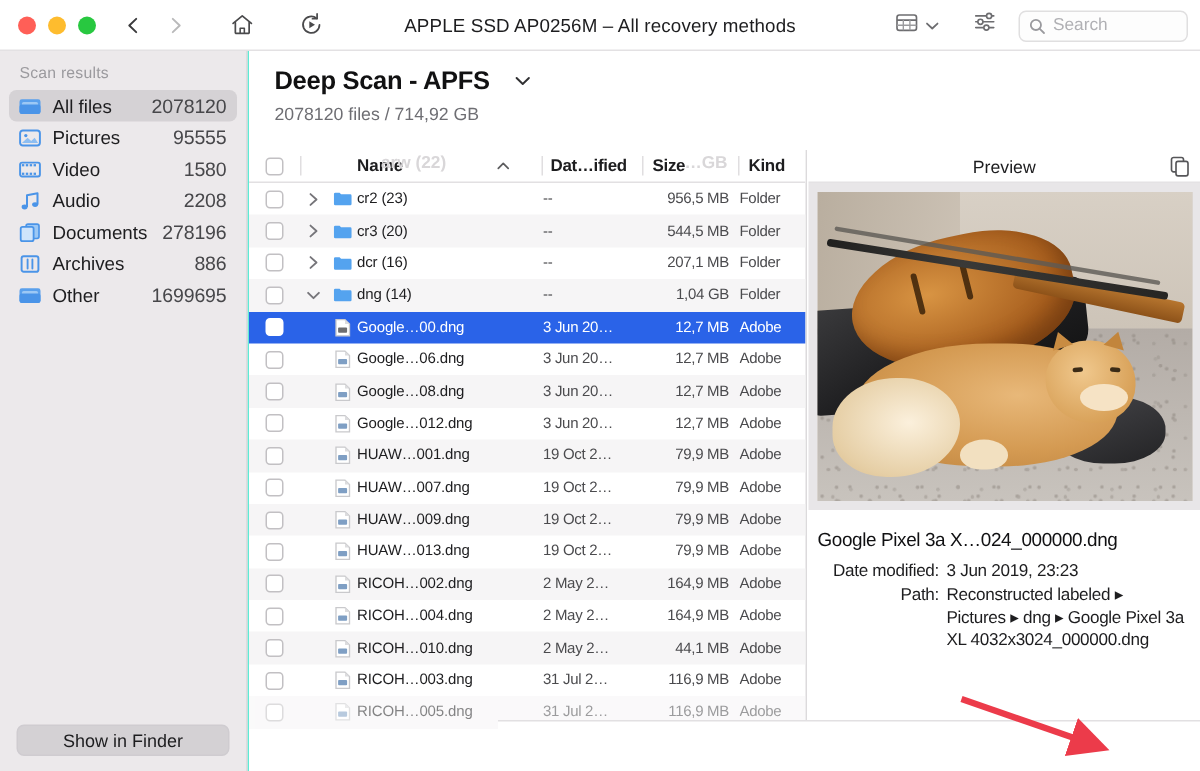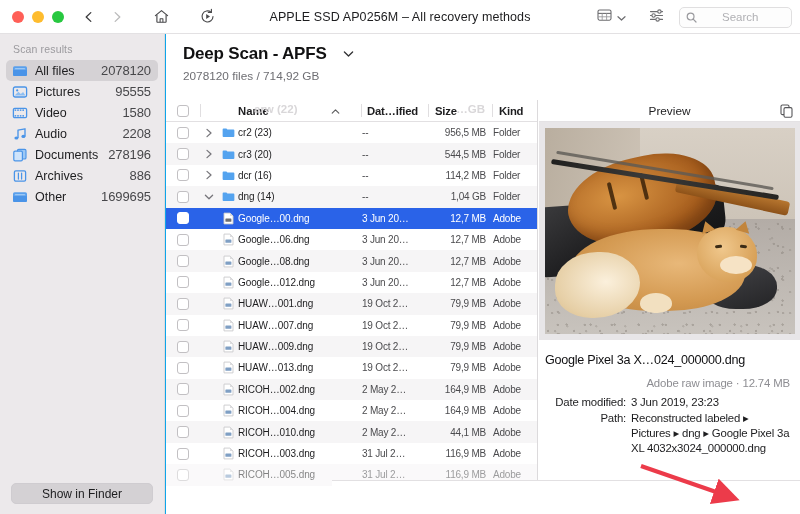--- a/index.html
+++ b/index.html
@@ -7,21 +7,21 @@
     width: 800px; height: 514px;
     font-family: "Liberation Sans", sans-serif;
     background: #ffffff;
     overflow: hidden;
     -webkit-font-smoothing: antialiased;
   }
   #app {
     position: relative;
     width: 800px; height: 514px;
     overflow: hidden;
-    background: #0ea5e9;
+    background: #5eead4;
   }
 
   
   .titlebar {
     position: absolute; top: 0; left: 0;
     width: 800px; height: 34px;
     background: #ffffff;
     border-bottom: 1px solid #e3e1e3;
     display: flex; align-items: center;
   }
@@ -53,21 +53,21 @@
   .viewbtn { display: flex; align-items: center; gap: 5px; color: #636363; padding: 0 4px; }
   .filterbtn { color: #636363; margin-left: 18px; margin-right: 14px; display:flex; align-items:center; }
   .searchbox {
     width: 113px; height: 21px;
     border: 1px solid #e0dfe0; border-radius: 5px;
     background: #fdfdfd;
     display: flex; align-items: center; gap: 5px;
     padding: 0 6px;
   }
   .searchbox .sicon { color: #9a9a9e; display: flex; }
-  .searchbox .splace { font-size: 11.5px; color: #b0b0b4; margin-left: 20px; }
+  .searchbox .splace { font-size: 11.5px; color: #b0b0b4; }
 
   
   .sidebar {
     position: absolute; top: 34px; left: 0;
     width: 165px; height: 480px;
     background: #ece9eb;
     border-right: 1px solid #dedbdd;
   }
   .side-head {
     font-size: 10.5px; color: #9b9a9e;
@@ -560,21 +560,21 @@
                 <path d="M2 1.4 6 5l-4 3.6" fill="none" stroke="#76757a" stroke-width="1.25" stroke-linecap="round" stroke-linejoin="round"></path>
               </svg>
           </span>
           <span class="c-icon">
             <svg class="folder-ic" viewBox="0 0 14 12">
                 <path d="M.6 2.6a1 1 0 0 1 1-1h3.1l1.1 1.2h6.6a1 1 0 0 1 1 1v6a1 1 0 0 1-1 1H1.6a1 1 0 0 1-1-1z" fill="#54a3ef"></path>
               </svg>
           </span>
           <span class="c-name">dcr (16)</span>
           <span class="c-date">--</span>
-          <span class="c-size">114,2 MB</span>
+          <span class="c-size">207,1 MB</span>
           <span class="c-kind">Folder</span>
         </div>
 
         <div class="row alt">
           <span class="c-cb">
               <span class="cb"></span>
             </span>
           <span class="c-disc">
             <svg width="10" height="8" viewBox="0 0 10 8">
                 <path d="M1.4 2.2 5 5.8l3.6-3.6" fill="none" stroke="#76757a" stroke-width="1.25" stroke-linecap="round" stroke-linejoin="round"></path>
@@ -859,21 +859,20 @@
             <div class="ph-ear1"></div>
             <div class="ph-ear2"></div>
           <div class="ph-muzzle"></div>
             <div class="ph-eye1"></div>
             <div class="ph-eye2"></div>
           <div class="ph-paw"></div>
         </div>
       </div>
 
       <div class="pv-name">Google Pixel 3a X…024_000000.dng</div>
-      <div class="pv-type">Adobe raw image · 12.74 MB</div>
 
       <div class="pv-meta">
         <div class="pv-mrow">
           <span class="pv-mlbl">Date modified:</span>
           <span class="pv-mval">3 Jun 2019, 23:23</span>
         </div>
         <div class="pv-mrow">
           <span class="pv-mlbl">Path:</span>
           <span class="pv-mval">Reconstructed labeled ▸ Pictures ▸ dng ▸ Google Pixel 3a XL 4032x3024_000000.dng</span>
         </div>

